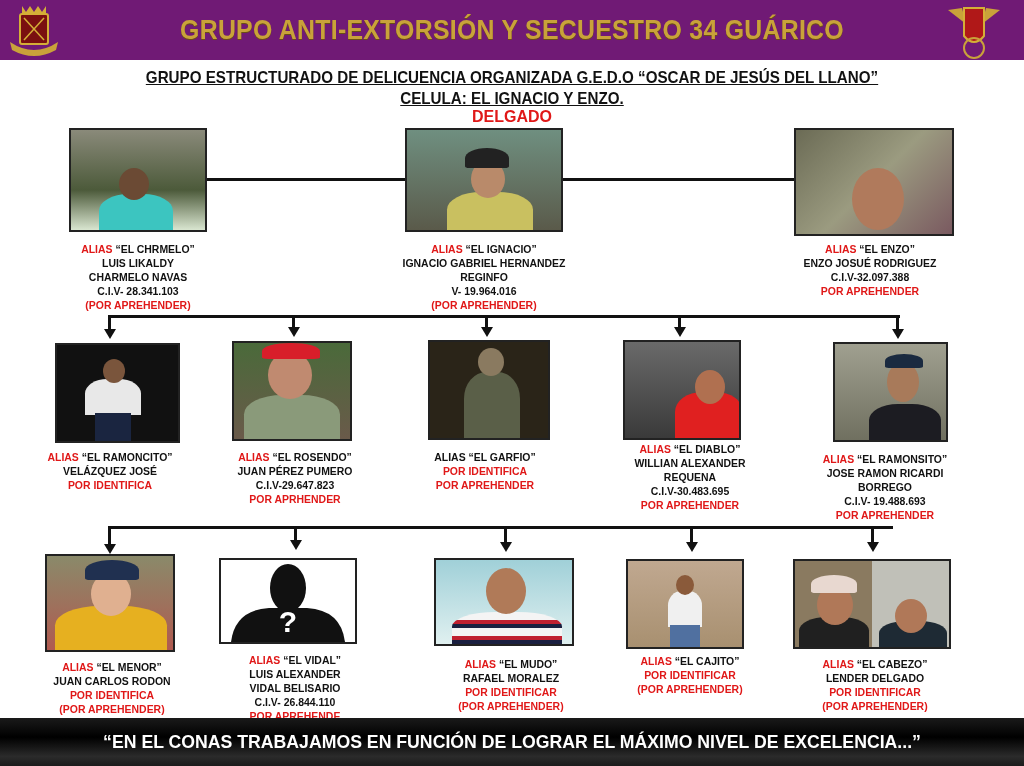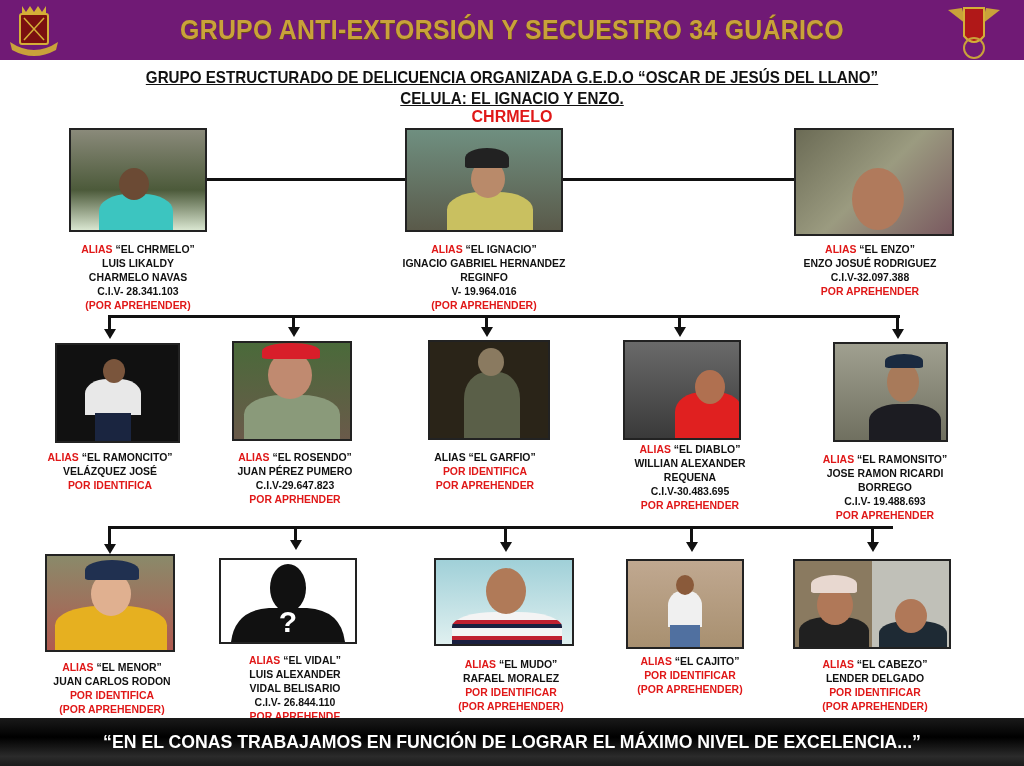--- a/index.html
+++ b/index.html
@@ -53,21 +53,21 @@
   <svg class="logo logo-right" viewBox="0 0 60 58">
     <path d="M4 8 L22 22 L18 6 Z" fill="#c9a23a"></path>
     <path d="M56 8 L38 22 L42 6 Z" fill="#c9a23a"></path>
     <path d="M20 6 L40 6 L40 34 Q30 46 20 34 Z" fill="#b01818" stroke="#d4af37" stroke-width="2"></path>
     <circle cx="30" cy="46" r="10" fill="none" stroke="#c9a23a" stroke-width="2"></circle>
   </svg>
 </div>
 
 <div class="subtitle sub1">GRUPO ESTRUCTURADO DE DELICUENCIA ORGANIZADA G.E.D.O “OSCAR DE JESÚS DEL LLANO”</div>
 <div class="subtitle sub2">CELULA: EL IGNACIO Y ENZO.</div>
-<div class="location">CHRMELO</div>
+<div class="location">DELGADO</div>
 
 <div class="line" style="left:206px; top:178px; width:588px; height:3px;"></div>
 
 <div class="photo" style="left:69px; top:128px; width:138px; height:104px;">
   <div class="bg" style="background:linear-gradient(#8a8a7a,#4c5a3a 60%,#d9e6d0);"></div>
   <div class="body" style="left:28px; top:64px; width:74px; height:42px; background:#3cc5c0;"></div>
   <div class="head" style="left:48px; top:38px; width:30px; height:32px; background:#6b4a34;"></div>
 </div>
 <div class="photo" style="left:405px; top:128px; width:158px; height:104px;">
   <div class="bg" style="background:linear-gradient(#6f8f80,#5a5a4a);"></div>

